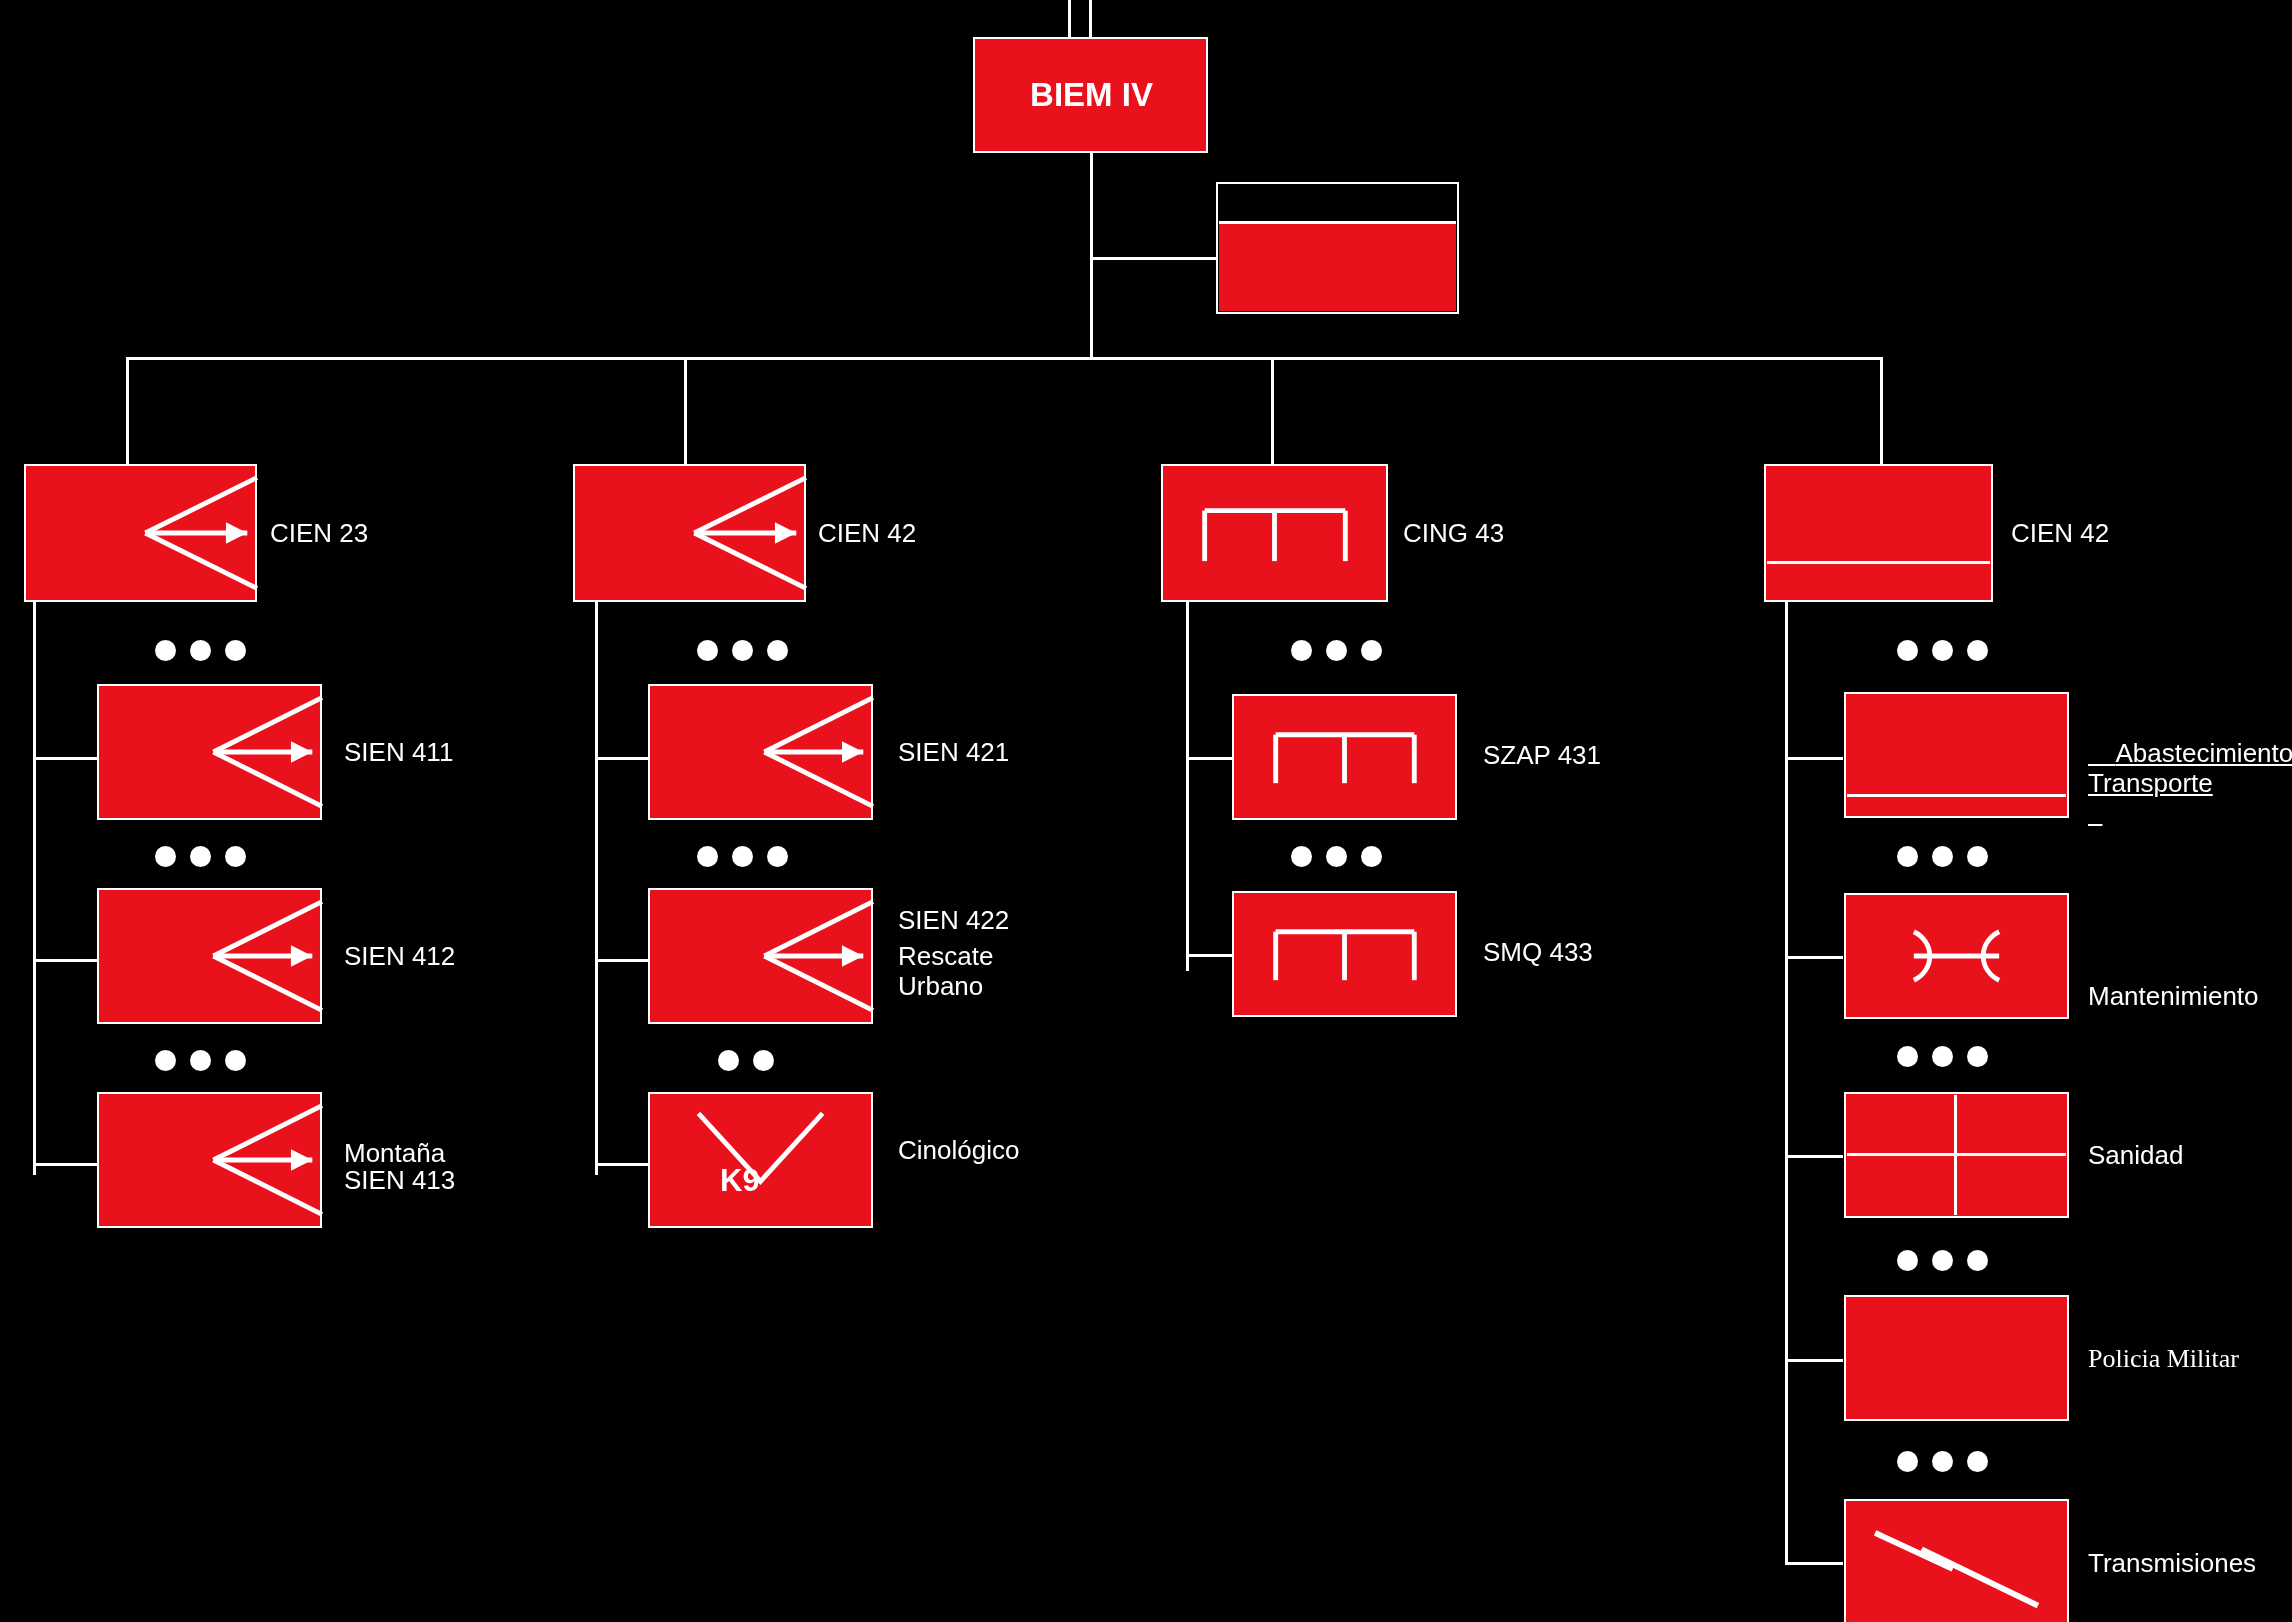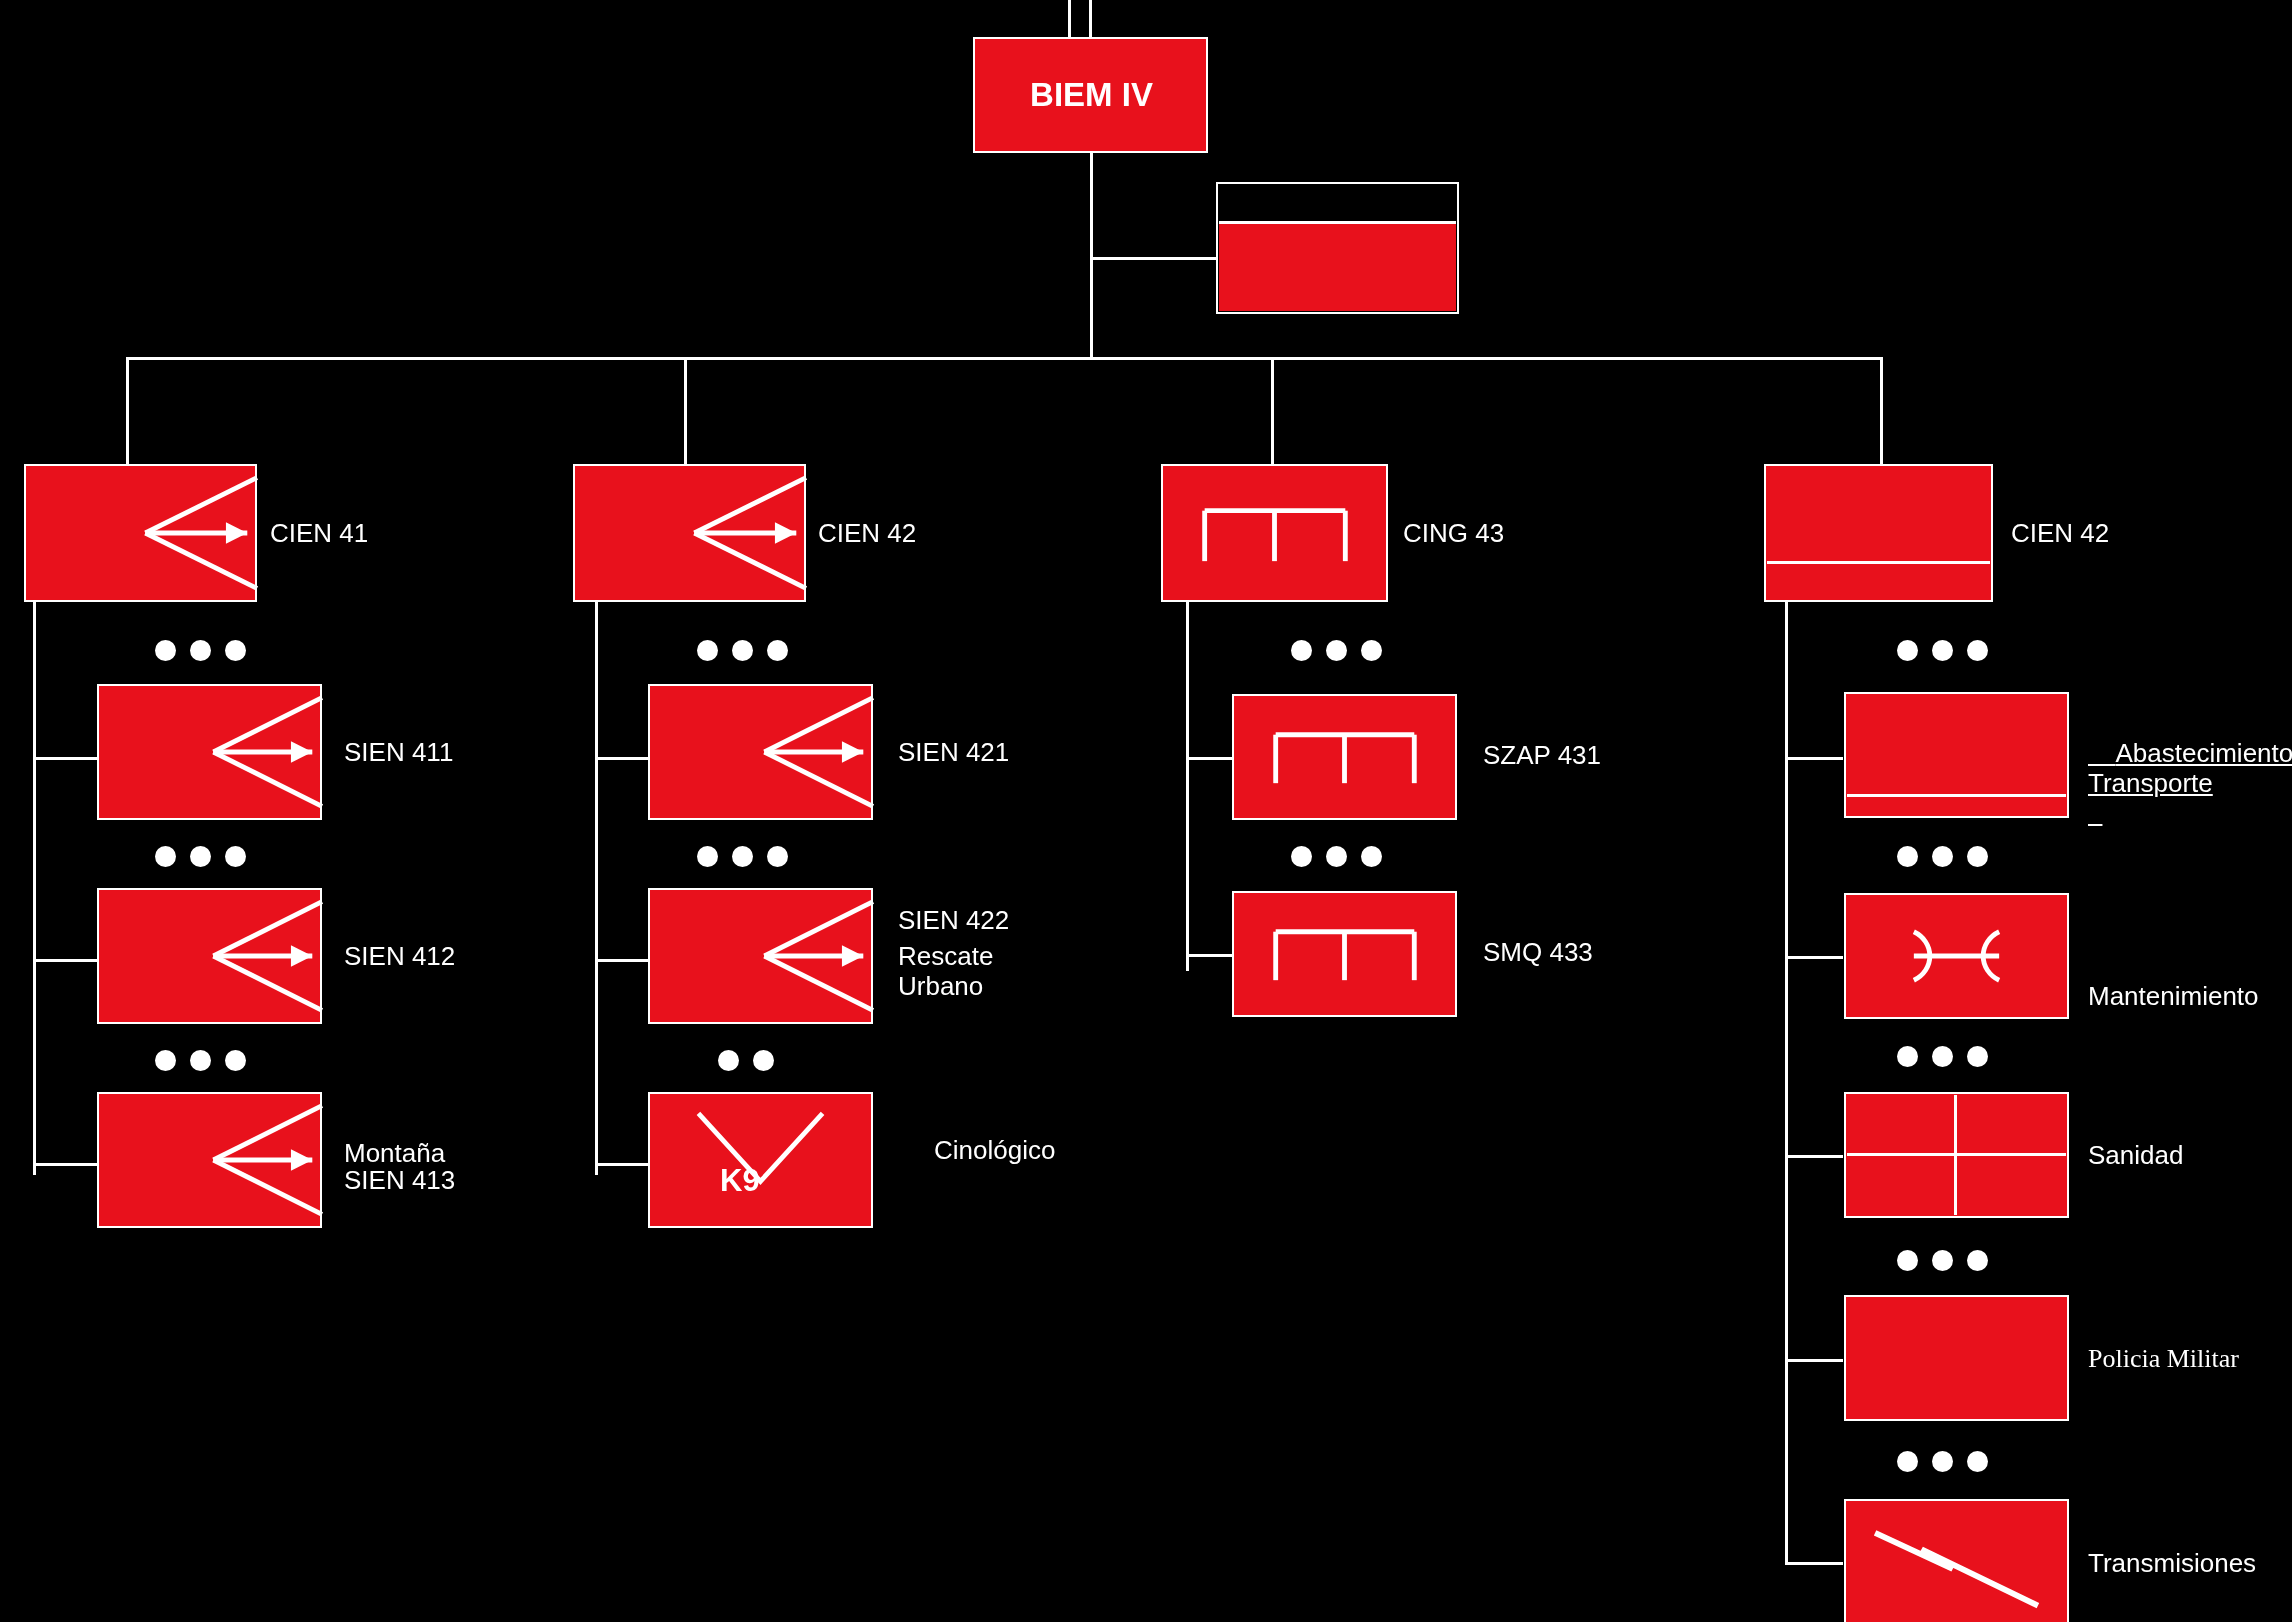--- a/index.html
+++ b/index.html
@@ -42,21 +42,21 @@
   <div class="line v" style="left:1271px;top:357px;height:107px;"></div>
   <div class="line v" style="left:1880px;top:357px;height:107px;"></div>
 
   <div class="unitbox" style="left:24px;top:464px;width:233px;height:138px;"></div>
   <svg width="233" height="138" style="left:24px;top:464px;" viewBox="0 0 240 142">
     <line x1="125" y1="71" x2="230" y2="71" stroke="#fff" stroke-width="5"></line>
     <polygon points="230,71 208,60 208,82" fill="#fff"></polygon>
     <line x1="125" y1="71" x2="240" y2="14" stroke="#fff" stroke-width="5"></line>
     <line x1="125" y1="71" x2="240" y2="128" stroke="#fff" stroke-width="5"></line>
   </svg>
-  <div class="label" style="left:270px;top:518px;">CIEN 41</div>
+  <div class="label" style="left:270px;top:518px;">CIEN 23</div>
 
   <div class="line v" style="left:33px;top:602px;height:573px;"></div>
 
   <div class="dots" style="left:155px;top:640px;">
     <div class="dot"></div>
       <div class="dot"></div>
       <div class="dot"></div>
   </div>
   <div class="line h" style="left:33px;top:757px;width:64px;"></div>
   <div class="unitbox" style="left:97px;top:684px;width:225px;height:136px;"></div>
@@ -145,21 +145,21 @@
   <div class="dots" style="left:718px;top:1050px;">
     <div class="dot"></div>
       <div class="dot"></div>
   </div>
   <div class="line h" style="left:595px;top:1163px;width:53px;"></div>
   <div class="unitbox" style="left:648px;top:1092px;width:225px;height:136px;"></div>
   <svg width="225" height="136" style="left:648px;top:1092px;" viewBox="0 0 232 140">
     <polyline points="52,22 116,92 180,22" fill="none" stroke="#fff" stroke-width="5"></polyline>
   </svg>
   <div class="k9text" style="left:720px;top:1163px;">K9</div>
-  <div class="label" style="left:898px;top:1135px;margin-left:36px;">Cinológico</div>
+  <div class="label" style="left:898px;top:1135px;">Cinológico</div>
 
   <div class="unitbox" style="left:1161px;top:464px;width:227px;height:138px;"></div>
   <svg width="227" height="138" style="left:1161px;top:464px;" viewBox="0 0 234 142">
     <line x1="45" y1="48" x2="190" y2="48" stroke="#fff" stroke-width="5"></line>
     <line x1="45" y1="48" x2="45" y2="100" stroke="#fff" stroke-width="5"></line>
     <line x1="117" y1="48" x2="117" y2="100" stroke="#fff" stroke-width="5"></line>
     <line x1="190" y1="48" x2="190" y2="100" stroke="#fff" stroke-width="5"></line>
   </svg>
   <div class="label" style="left:1403px;top:518px;">CING 43</div>
 

